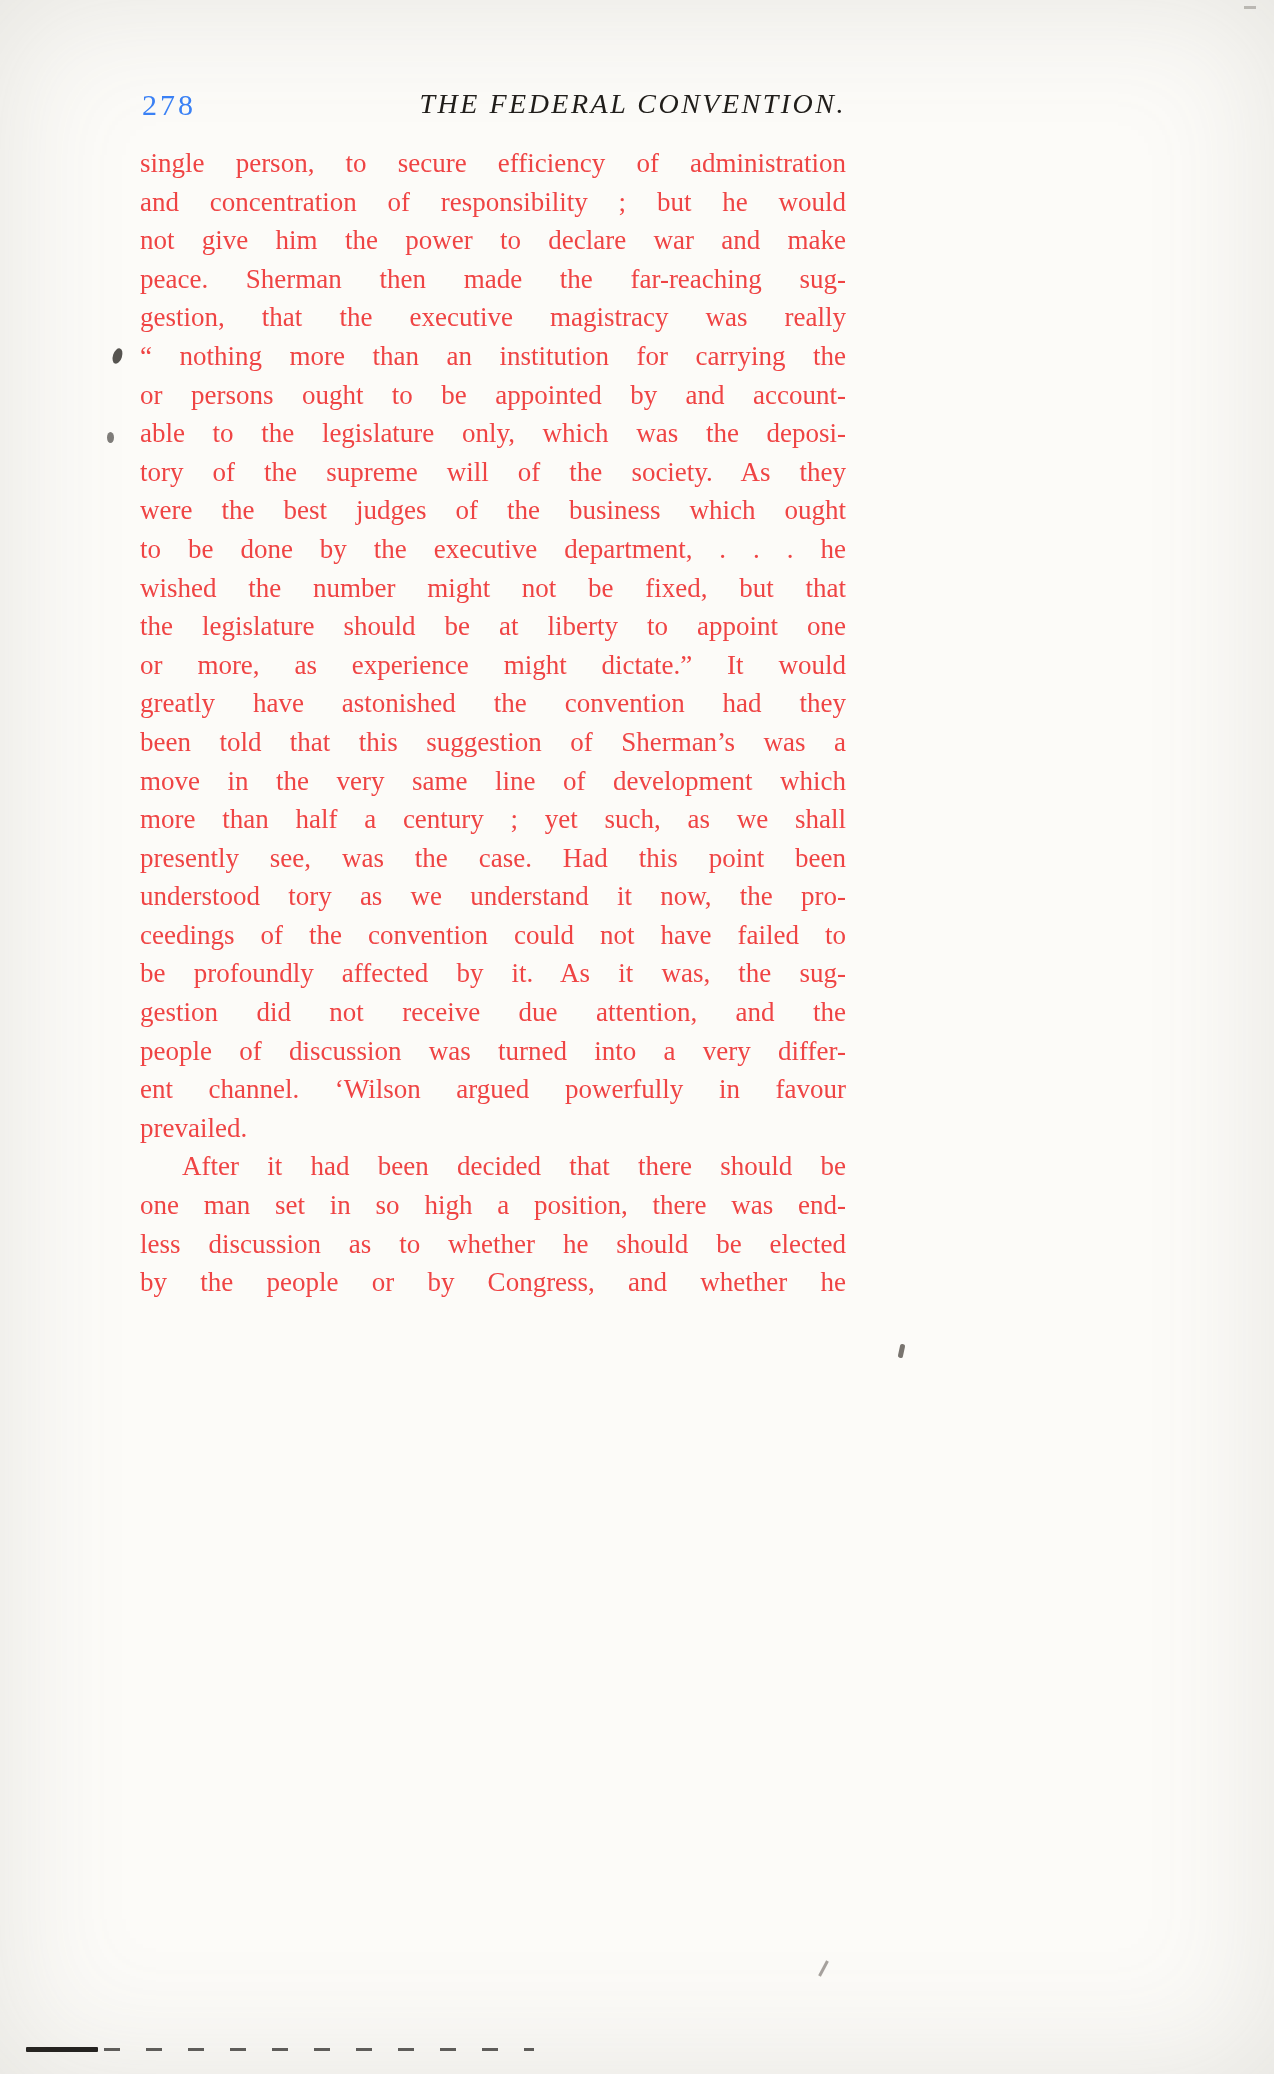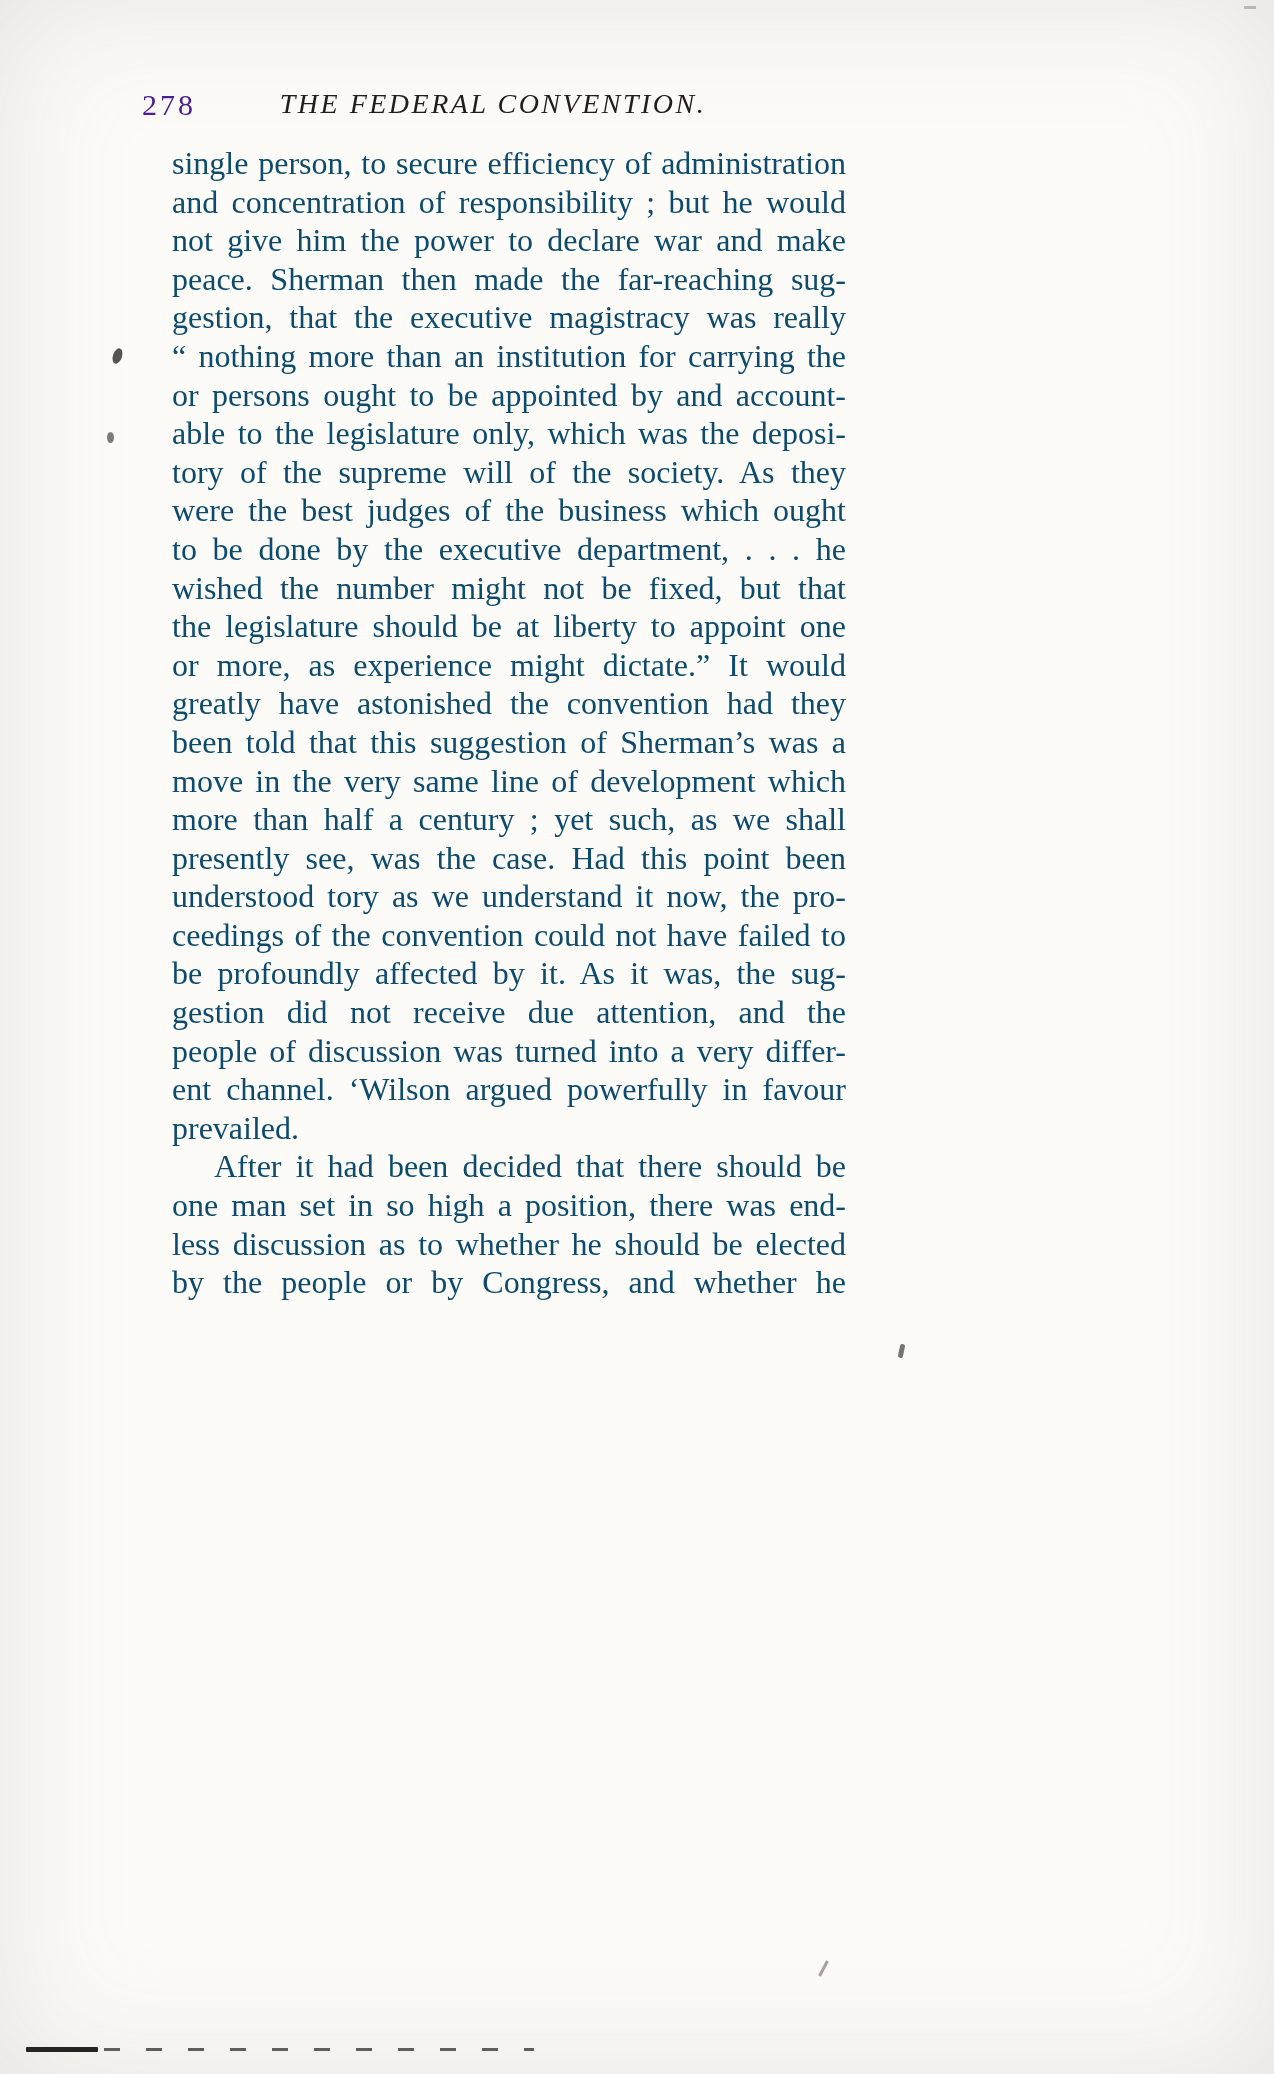--- a/index.html
+++ b/index.html
@@ -31,39 +31,38 @@
   .page-header {
     position: relative;
     height: 44px;
   }
   .page-number {
     position: absolute;
     left: 2px;
     top: 2px;
     font-size: 30px;
     letter-spacing: 3px;
-    color: #4c1d95;
+    color: #3b82f6;
   }
   .running-title {
     display: block;
-    text-align: center;
+    text-align: right;
     font-style: italic;
     font-size: 28px;
     letter-spacing: 2.5px;
     color: #211e1b;
     padding-top: 2px;
   }
   .text-block { margin-top: 14px; }
   .line {
-    font-size: 32px;
+    font-size: 27px;
     line-height: 38.6px;
     text-align: justify;
     text-align-last: justify;
-    color: #0c4a6e;
-    margin-left: 32px;
+    color: #ef4444;
   }
   .line.no-justify-last { text-align-last: left; }
   .line.indent { text-indent: 42px; }
 
   
   .artifact { position: absolute; pointer-events: none; }
   .a-bl-solid {
     left: 26px; bottom: 22px;
     width: 72px; height: 5px;
     background: #201e1c; border-radius: 1px;

